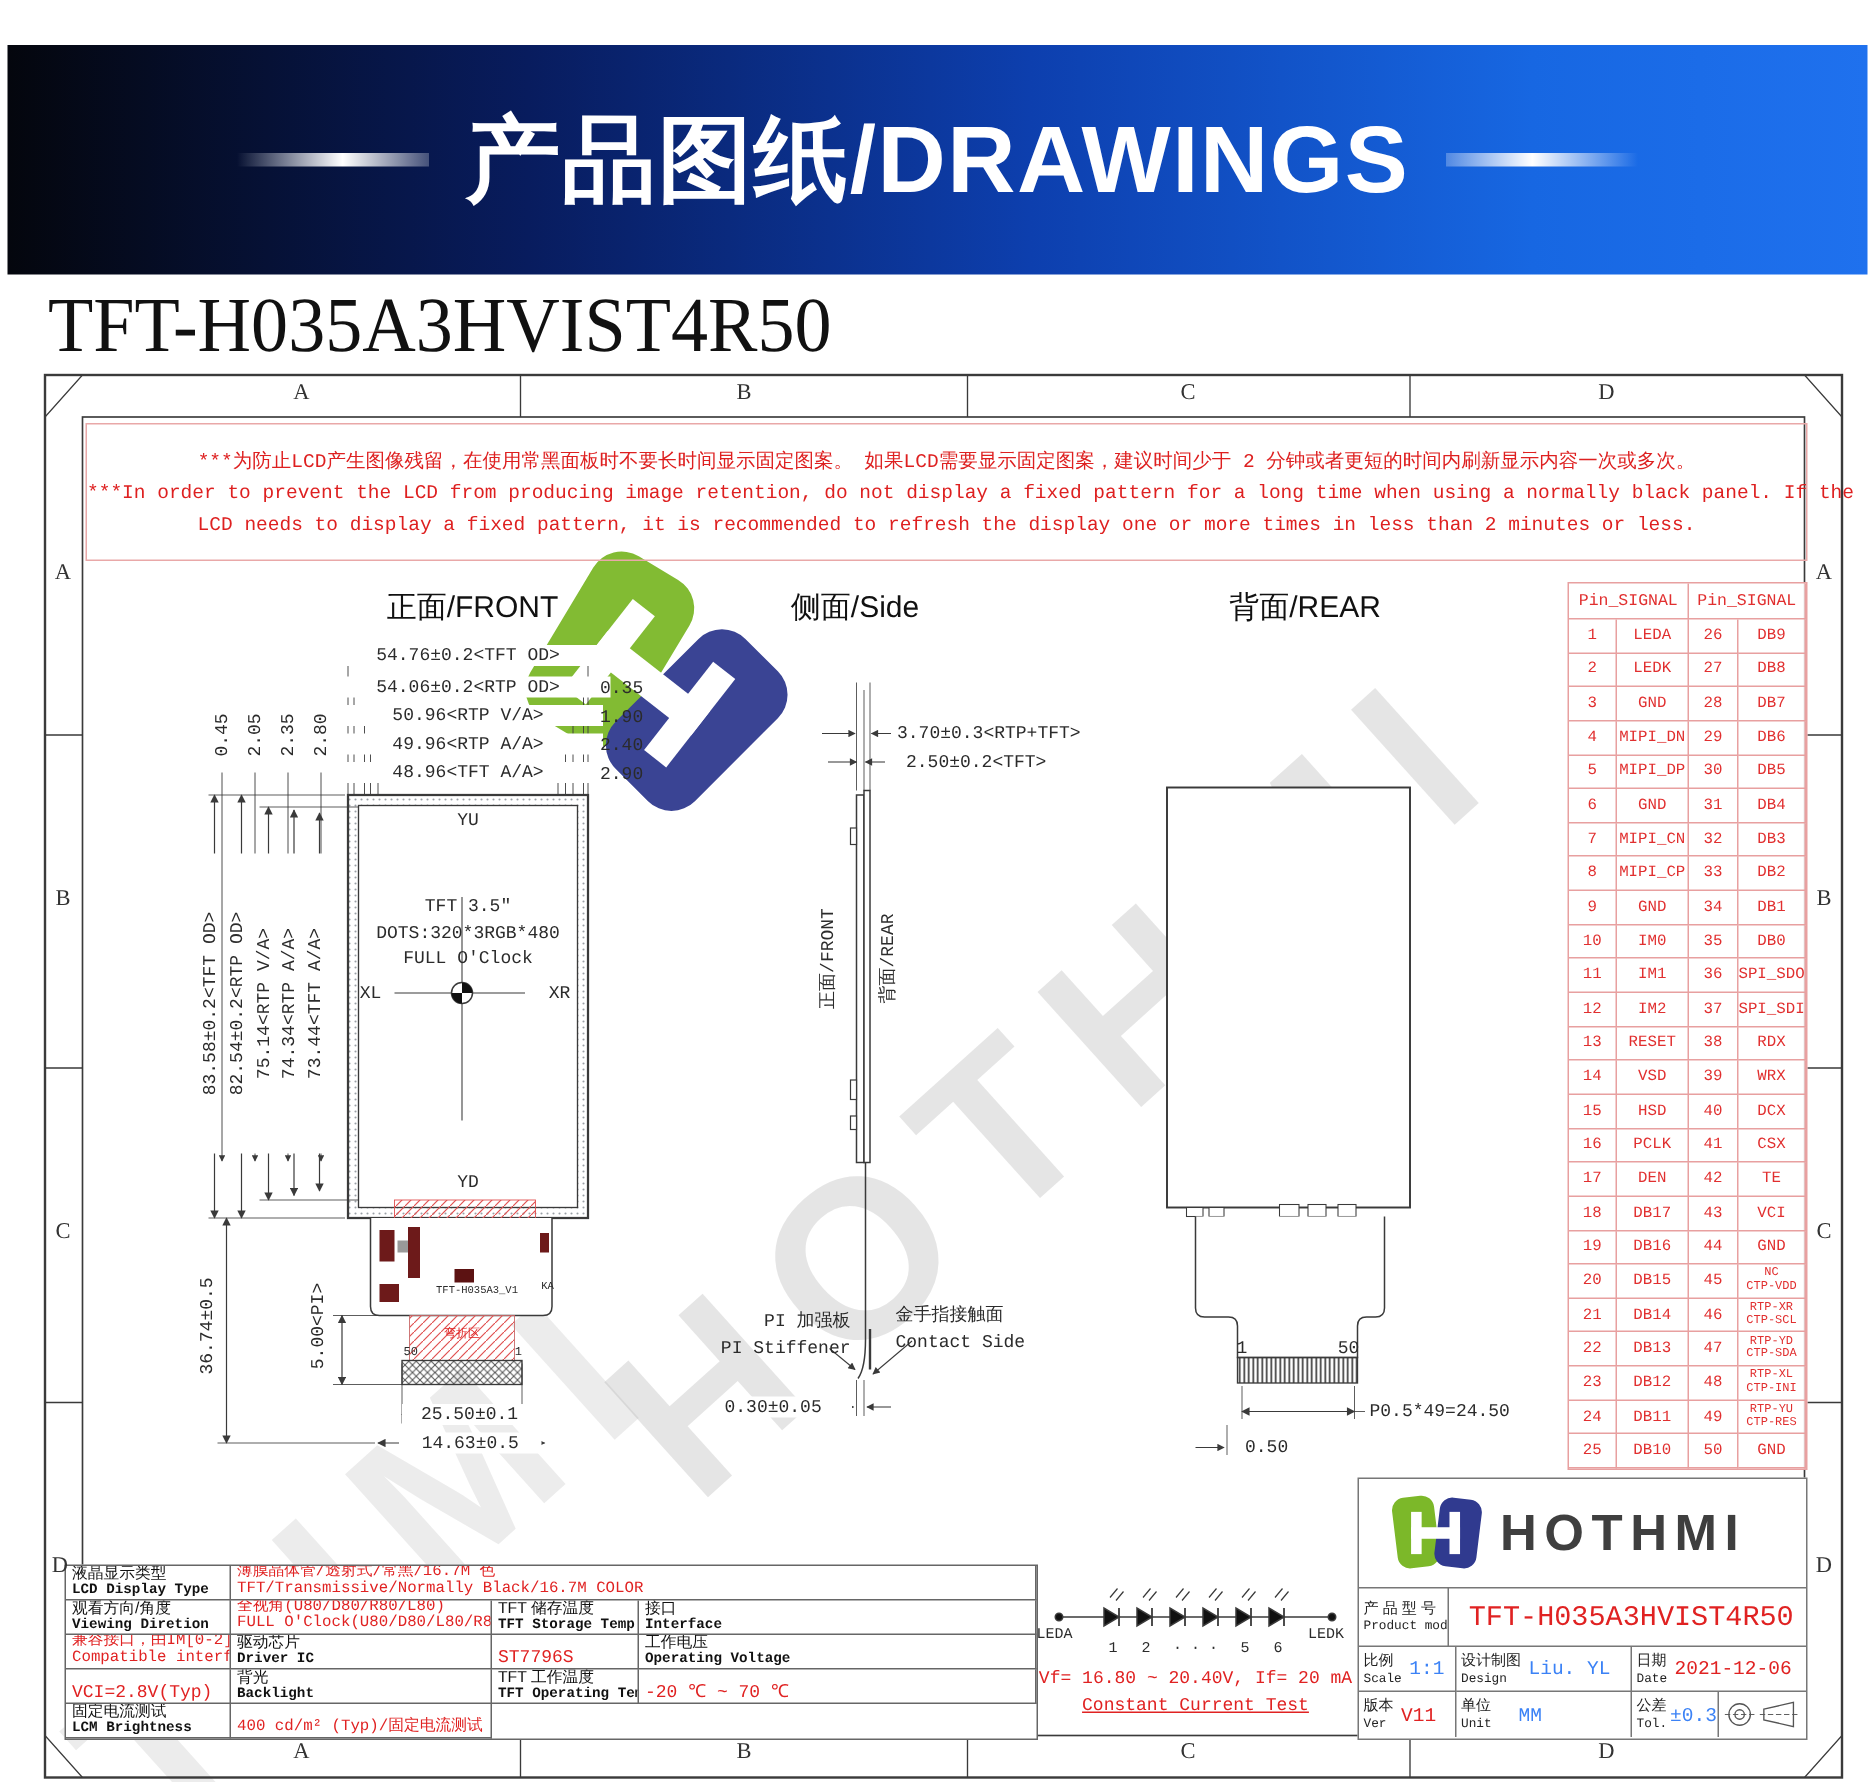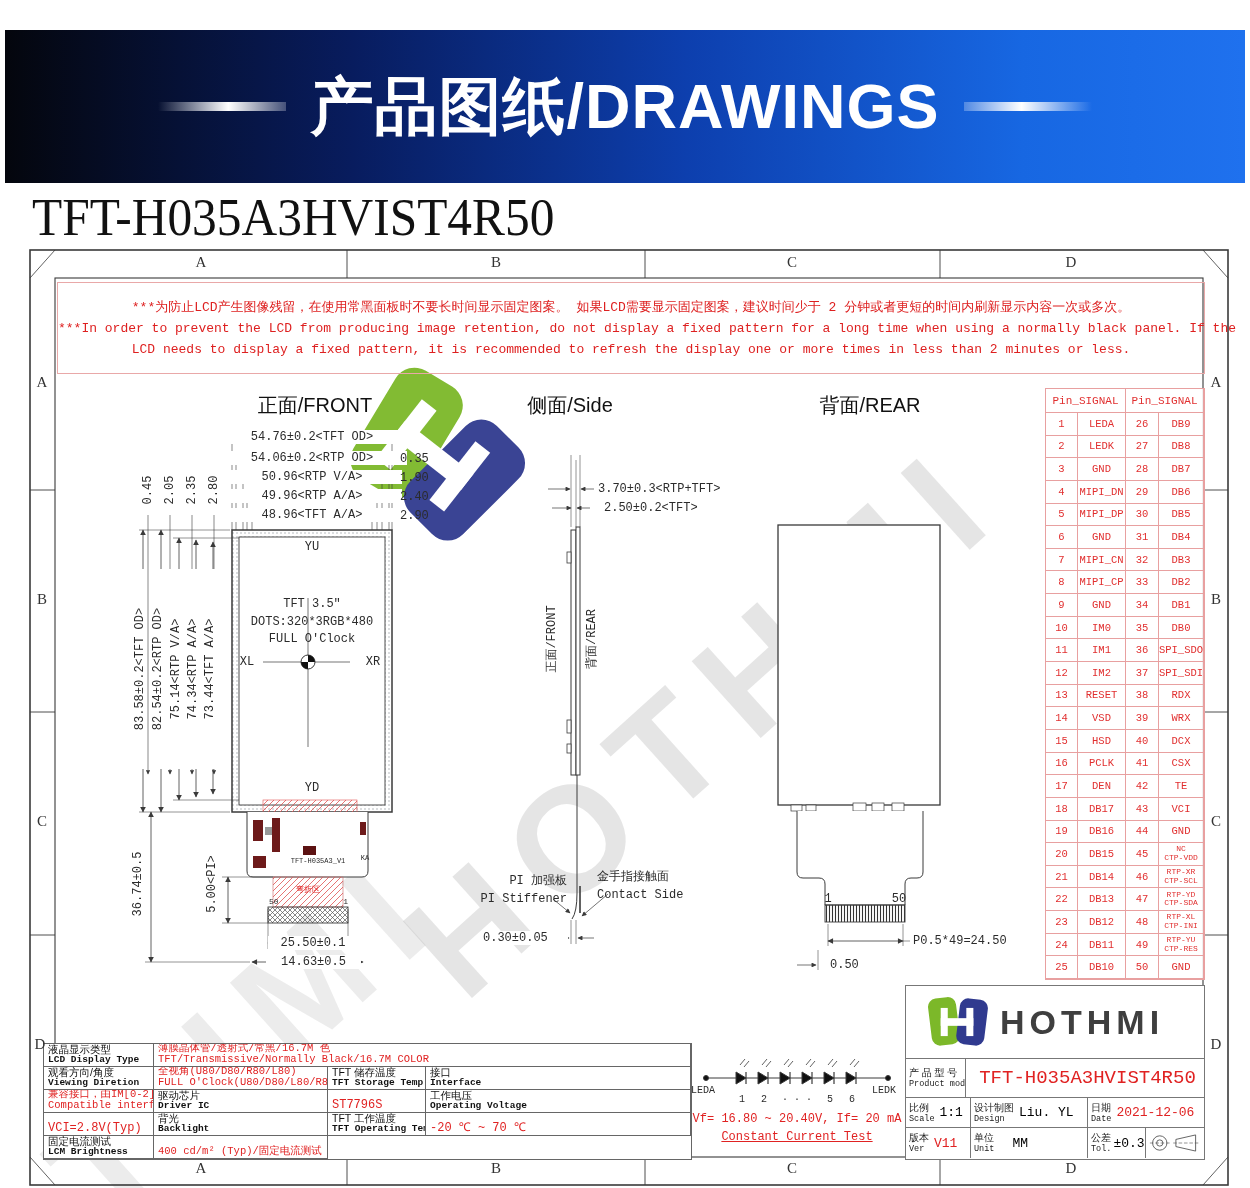--- a/index.html
+++ b/index.html
@@ -69,21 +69,21 @@
      font-family:"Liberation Mono","DejaVu Sans Mono",monospace;}
   
   .title-block{position:absolute;left:905px;top:985px;width:298px;height:173px;z-index:4;
     border:1px solid #777;background:#fff;font-family:"Liberation Sans",sans-serif;}
   .tb-cell{position:absolute;border-right:1px solid #777;border-bottom:1px solid #777;
     display:flex;align-items:center;box-sizing:border-box;padding:0 3px;overflow:hidden;}
   .tb-lab{display:flex;flex-direction:column;justify-content:center;}
   .tb-lab .cn{font-size:10px;line-height:12px;color:#222;white-space:nowrap;}
   .tb-lab .en{font-size:8.5px;line-height:10px;color:#222;white-space:nowrap;
      font-family:"Liberation Mono","DejaVu Sans Mono",monospace;}
-  .tb-val{font-family:"Liberation Mono","DejaVu Sans Mono",monospace;color:#000000;margin-left:5px;}
+  .tb-val{font-family:"Liberation Mono","DejaVu Sans Mono",monospace;color:#3b82f6;margin-left:5px;}
   .tb-val.red{color:#e02222;}
   .logo-row{position:absolute;left:0;top:0;width:298px;height:72px;border-bottom:1px solid #777;}
   .logo-text{position:absolute;left:94px;top:17px;font-size:34px;letter-spacing:5px;
     color:#3f3f3f;font-weight:600;}
   .product-val{font-size:19px;}
 </style>
 </head>
 <body>
 
 <div class="page">

